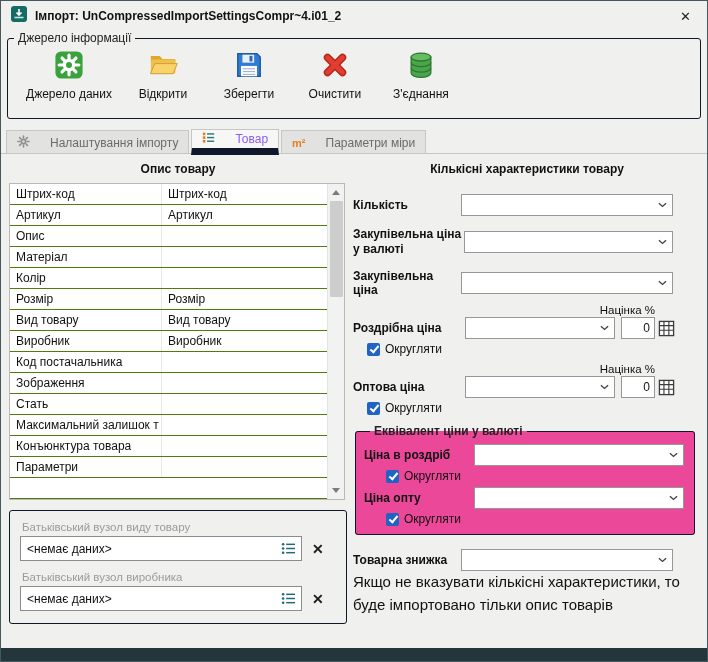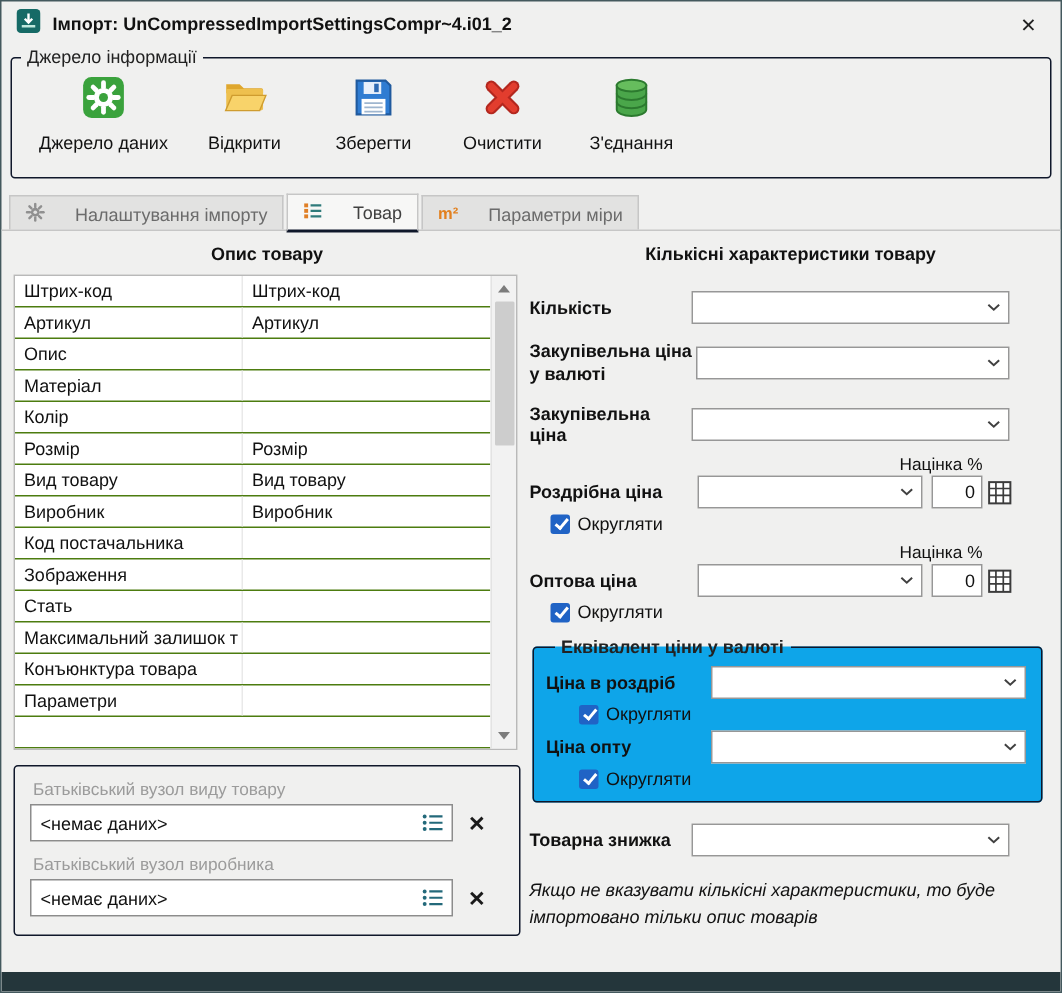--- a/index.html
+++ b/index.html
@@ -9,21 +9,21 @@
   .win-title {font-size:12px; font-weight:bold;}
   .close-btn {margin-left:auto; background:none; border:none; font-size:13px; cursor:pointer; color:#222; padding:2px 6px; font-family:inherit;}
   fieldset.group {border:1px solid #0f172a; border-radius:3px;}
   fieldset.group legend {font-size:12px; padding:0 4px; margin-left:6px; color:#222;}
   .source {position:absolute; left:6px; right:6px; top:30px; height:88px; background:#f0f0ef;}
   .toolbar {display:flex; padding:3px 4px 0 10px;}
   .tool-btn {display:flex; flex-direction:column; align-items:center; gap:3px; padding:2px 8px; min-width:86px; cursor:pointer;}
   .tool-label {font-size:12px;}
   .tabbar {position:absolute; left:5px; top:127px; display:flex; align-items:flex-end; height:26px;}
   .tab {display:flex; align-items:center; gap:20px; height:24px; padding:0 10px; background:#e2e2e1; border:1px solid #c6c6c6; border-bottom:none; margin-right:2px; font-size:12px; color:#6b6b6b; cursor:pointer; white-space:nowrap;}
-  .tab.active {background:#f7f7f6; color:#404040; height:26px; position:relative; z-index:3; border-bottom:2px solid #0f172a; margin-bottom:-1px;}
+  .tab.active {background:#f7f7f6; color:#8b5cf6; height:26px; position:relative; z-index:3; border-bottom:7px solid #0f172a; margin-bottom:-1px;}
   .m2-glyph {color:#e2801f; font-weight:bold; font-size:11px;}
   .content {position:absolute; left:0; right:0; top:152px; bottom:13px; border-top:1px solid #c6c6c6; background:#f0f0ef;}
   .panel-title {font-size:12px; font-weight:bold; text-align:center; padding-top:8px;}
   .left-col {position:absolute; left:8px; top:0; width:338px;}
   .right-col {position:absolute; left:352px; top:0; width:348px;}
   .desc-table {position:relative; margin-top:7px; width:336px; height:317px; background:#fff; border:1px solid #b9b9b9;}
   .trows {position:absolute; left:0; top:0; right:17px; bottom:0; overflow:hidden;}
   .trow {display:flex; height:21px; line-height:20px; border-bottom:1px solid #4d7c0f; font-size:12px;}
   .tc {padding-left:6px; white-space:nowrap; overflow:hidden;}
   .tc-f {flex:0 0 152px; border-right:1px solid #e9e9e9;}
@@ -54,26 +54,26 @@
   .row-pcur {margin-top:11px;}
   .wrap-lbl {width:112px; line-height:1.25;}
   .row-purchase {margin-top:12px;}
   .markup-line {margin-top:7px; text-align:right; padding-right:46px; font-size:11.5px;}
   .price-top {display:flex; align-items:center; padding-right:26px; margin-top:1px;}
   .zero {width:34px; height:22px; background:#fff; border:1px solid #979797; font-size:12px; display:flex; align-items:center; justify-content:flex-end; padding-right:4px; margin-left:6px;}
   .calc-icon {margin-left:3px; display:flex; cursor:pointer;}
   .chk-line {display:flex; align-items:center; gap:5px; margin:3px 0 0 14px; font-size:12px;}
   .chkbox {width:13px; height:13px; background:#2063c5; border-radius:2px; position:relative; flex:0 0 13px; cursor:pointer;}
   .chkbox::after {content:""; position:absolute; left:4.5px; top:1.5px; width:3px; height:7px; border:solid #fff; border-width:0 2px 2px 0; transform:rotate(40deg);}
-  .equiv {margin:9px 6px 0 2px; padding:2px 8px 8px; background:#0ea5e9;}
+  .equiv {margin:9px 6px 0 2px; padding:2px 8px 8px; background:#ec4899;}
   .equiv legend {font-weight:bold;}
   .equiv .price-top {padding-right:2px; margin-top:4px;}
   .equiv .chk-line {margin-left:22px;}
   .row-discount {margin-top:14px;}
-  .note {margin-top:13px; font-size:12px; line-height:1.5; padding-right:14px;font-style:italic;}
+  .note {font-size:15px; line-height:1.5; padding-right:14px;}
   .bottom-strip {position:absolute; left:0; right:0; bottom:0; height:13px; background:#24363b;}
 </style>
 </head>
 <body>
 
 <div class="window">
 
   <div class="titlebar">
     <span class="app-icon">
       <svg width="16" height="16" viewBox="0 0 16 16">

